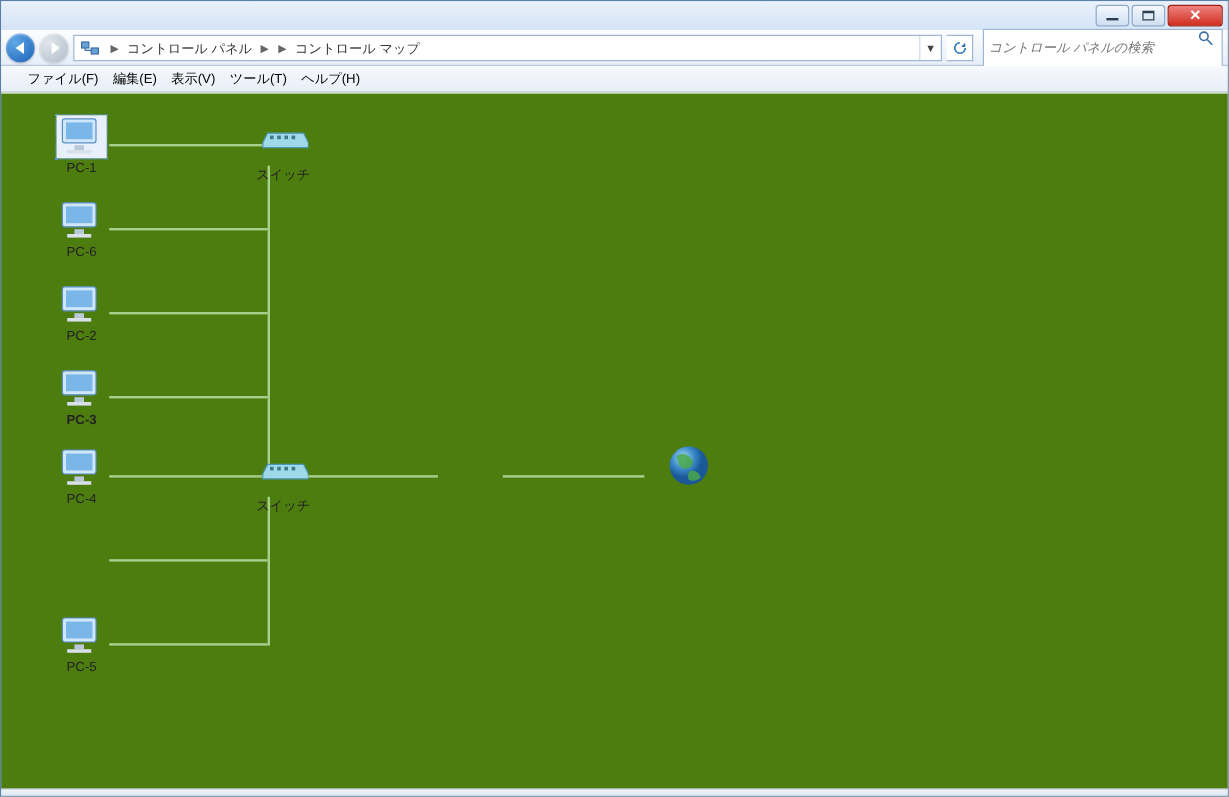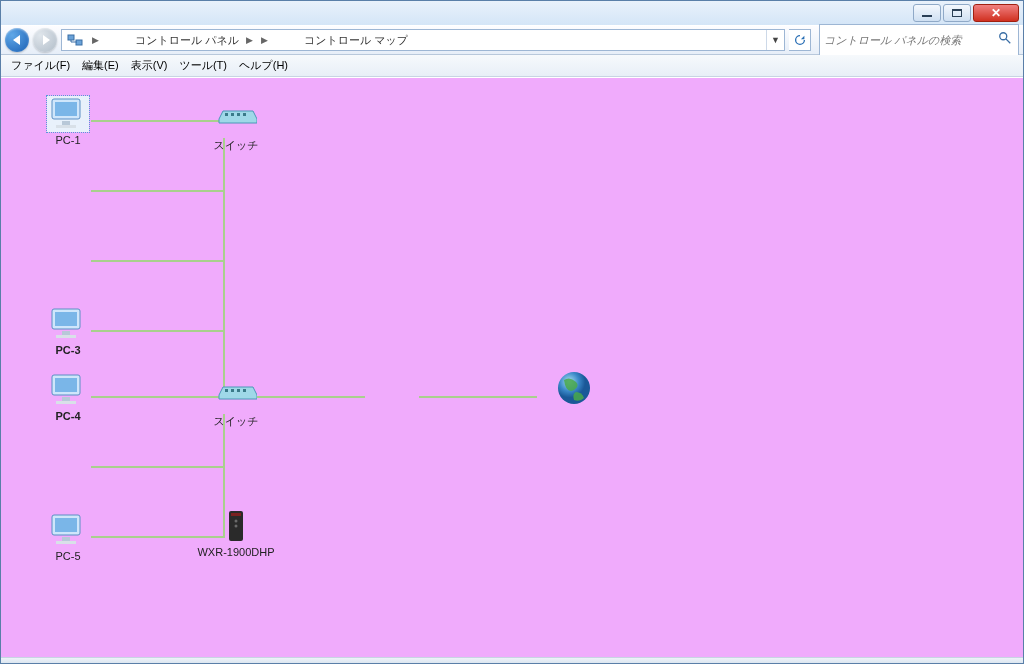--- a/index.html
+++ b/index.html
@@ -17,34 +17,34 @@
 
 
 .navbar { height: 30px; background: linear-gradient(#fdfdff, #e6eef8); border-top: 1px solid #fff; border-bottom: 1px solid #b8c8db; display: flex; align-items: center; padding: 0 4px; gap: 4px; }
 .nav-btn { width: 24px; height: 24px; border-radius: 50%; display: flex; align-items:center; justify-content:center; }
 .nav-back { background: radial-gradient(circle at 30% 30%, #5fa8e8, #1a5fb4); box-shadow: inset 0 1px 2px rgba(255,255,255,.5), 0 1px 2px rgba(0,0,0,.2); }
 .nav-back::before { content: ""; width: 0; height:0; border-top:5px solid transparent; border-bottom:5px solid transparent; border-right:7px solid #fff; margin-left:-2px; }
 .nav-fwd { background: radial-gradient(circle at 30% 30%, #e0e6ec, #b0bcc8); box-shadow: inset 0 1px 2px rgba(255,255,255,.5), 0 1px 2px rgba(0,0,0,.2); }
 .nav-fwd::before { content:""; width:0; height:0; border-top:5px solid transparent; border-bottom:5px solid transparent; border-left:7px solid #fff; margin-right:-2px; }
 .addr-bar { flex:1; height: 22px; border: 1px solid #9db6d4; background: #fff; display:flex; align-items:center; font-size:11px; color:#333; }
 .addr-icon { width:18px; height:18px; margin:0 4px; display:flex; align-items:center; justify-content:center; }
-.crumb { padding: 0 3px; height: 100% ; display:flex; align-items:center;margin-left:29px; }
+.crumb { padding: 0 3px; height: 100% ; display:flex; align-items:center; }
 .crumb-sep { color:#666; padding:0 4px; font-size:9px; }
 .addr-drop { width:18px; text-align:center; color:#444; font-size:9px; border-left:1px solid #cdd9e8; height:100%; display:flex;align-items:center;justify-content:center; }
 .refresh-btn { width:22px; height:22px; border:1px solid #9db6d4; border-left:none; background:#fff; display:flex;align-items:center;justify-content:center; }
-.search-box { width: 200px; height:32px; border:1px solid #9db6d4; background:#fff; margin-left:4px; display:flex; align-items:center; padding: 0 4px; }
+.search-box { width: 200px; height:32px; border:1px solid #9db6d4; background:#fff; margin-left:4px; display:flex; padding: 0 4px; }
 .search-box input { border:none; outline:none; flex:1; font-size:11px; color:#888; font-style:italic; }
 .search-icon { width:16px; color:#3a6ea5; }
 
 
-.menubar { height: 22px; background: linear-gradient(#f6f9fc, #e8eff7); border-bottom: 1px solid #c8d4e3; display:flex; align-items:center; padding:0 4px; font-size:11px; }
+.menubar { height: 22px; background: linear-gradient(#f6f9fc, #e8eff7); border-bottom: 1px solid #c8d4e3; display:flex; align-items:center; padding:0 16px; font-size:11px; }
 .menu-item { padding: 2px 6px; }
 
 
-.content { flex:1; background:#f0abfc; position:relative; border-top:1px solid #fff; }
+.content { flex:1; background:#4d7c0f; position:relative; border-top:1px solid #fff; }
 .map { position:absolute; inset:0; }
 .node { position:absolute; width:90px; text-align:center; }
 .node .lbl { font-size:11px; color:#222; margin-top:2px; white-space:nowrap; }
 .iconbox { width:42px; height:36px; margin:0 auto; display:flex; align-items:center; justify-content:center; }
 .node.selected .iconbox { outline: 1px dotted #5a9ad8; background:#e8f1fb; }
 
 
 .pc-icon svg, .switch-icon svg, .gateway-icon svg, .router-icon svg, .disk-icon svg, .globe-icon svg { display:block; }
 .line { position:absolute; background:#a8d08d; }
 .hline { height:2px; }
@@ -135,32 +135,54 @@
         <div class="iconbox pc-icon">
             <svg width="40" height="34">
               <rect x="4" y="2" width="28" height="20" rx="2" fill="#cfe6fb" stroke="#5a8fc4"></rect>
               <rect x="7" y="5" width="22" height="14" fill="#7ab6e8"></rect>
               <rect x="14" y="24" width="8" height="4" fill="#b8c8d8"></rect>
               <rect x="8" y="28" width="20" height="3" fill="#d8e0e8"></rect>
             </svg>
           </div>
         <div class="lbl">PC-1</div>
       </div>
+      <div class="node" style="left:22px; top:88px;">
+        <div class="iconbox pc-icon">
+            <svg width="40" height="34">
+              <rect x="4" y="2" width="28" height="20" rx="2" fill="#cfe6fb" stroke="#5a8fc4"></rect>
+              <rect x="7" y="5" width="22" height="14" fill="#7ab6e8"></rect>
+              <rect x="14" y="24" width="8" height="4" fill="#b8c8d8"></rect>
+              <rect x="8" y="28" width="20" height="3" fill="#d8e0e8"></rect>
+            </svg>
+          </div>
+        <div class="lbl">PC-6</div>
+      </div>
+      <div class="node" style="left:22px; top:158px;">
+        <div class="iconbox pc-icon">
+            <svg width="40" height="34">
+              <rect x="4" y="2" width="28" height="20" rx="2" fill="#cfe6fb" stroke="#5a8fc4"></rect>
+              <rect x="7" y="5" width="22" height="14" fill="#7ab6e8"></rect>
+              <rect x="14" y="24" width="8" height="4" fill="#b8c8d8"></rect>
+              <rect x="8" y="28" width="20" height="3" fill="#d8e0e8"></rect>
+            </svg>
+          </div>
+        <div class="lbl">PC-2</div>
+      </div>
       <div class="node" style="left:22px; top:228px;font-weight:bold;">
         <div class="iconbox pc-icon">
             <svg width="40" height="34">
               <rect x="4" y="2" width="28" height="20" rx="2" fill="#cfe6fb" stroke="#5a8fc4"></rect>
               <rect x="7" y="5" width="22" height="14" fill="#7ab6e8"></rect>
               <rect x="14" y="24" width="8" height="4" fill="#b8c8d8"></rect>
               <rect x="8" y="28" width="20" height="3" fill="#d8e0e8"></rect>
             </svg>
           </div>
         <div class="lbl">PC-3</div>
       </div>
-      <div class="node" style="left:22px; top:294px;font-weight:bold;">
+      <div class="node" style="left:22px; top:294px;">
         <div class="iconbox pc-icon">
             <svg width="40" height="34">
               <rect x="4" y="2" width="28" height="20" rx="2" fill="#cfe6fb" stroke="#5a8fc4"></rect>
               <rect x="7" y="5" width="22" height="14" fill="#7ab6e8"></rect>
               <rect x="14" y="24" width="8" height="4" fill="#b8c8d8"></rect>
               <rect x="8" y="28" width="20" height="3" fill="#d8e0e8"></rect>
             </svg>
           </div>
         <div class="lbl">PC-4</div>
       </div>
@@ -192,31 +214,20 @@
         <div class="iconbox switch-icon">
             <svg width="44" height="26">
               <path d="M4 14 l4 -8 h30 l4 8 v4 h-38 z" fill="#9fd8e8" stroke="#4a98b8"></path>
               <rect x="10" y="8" width="3" height="3" fill="#3a7a8a"></rect>
               <rect x="16" y="8" width="3" height="3" fill="#3a7a8a"></rect>
               <rect x="22" y="8" width="3" height="3" fill="#3a7a8a"></rect>
               <rect x="28" y="8" width="3" height="3" fill="#3a7a8a"></rect>
             </svg>
           </div>
         <div class="lbl">スイッチ</div>
-      </div>
-      <div class="node" style="left:190px; top:430px;">
-        <div class="iconbox router-icon">
-            <svg width="30" height="38">
-              <rect x="8" y="4" width="14" height="30" rx="2" fill="#2a2a2a"></rect>
-              <rect x="10" y="6" width="10" height="3" fill="#7a2020"></rect>
-              <circle cx="15" cy="14" r="1.5" fill="#6a6a6a"></circle>
-              <circle cx="15" cy="19" r="1.5" fill="#6a6a6a"></circle>
-            </svg>
-          </div>
-        <div class="lbl">WXR-1900DHP</div>
       </div>
 
 
       <div class="node" style="left:528px; top:292px;">
         <div class="iconbox globe-icon">
             <svg width="40" height="40">
               <defs>
                 <radialGradient id="g" cx="35%" cy="30%">
                   <stop offset="0%" stop-color="#a8e0f0"></stop>
                   <stop offset="60%" stop-color="#3a88c8"></stop>

